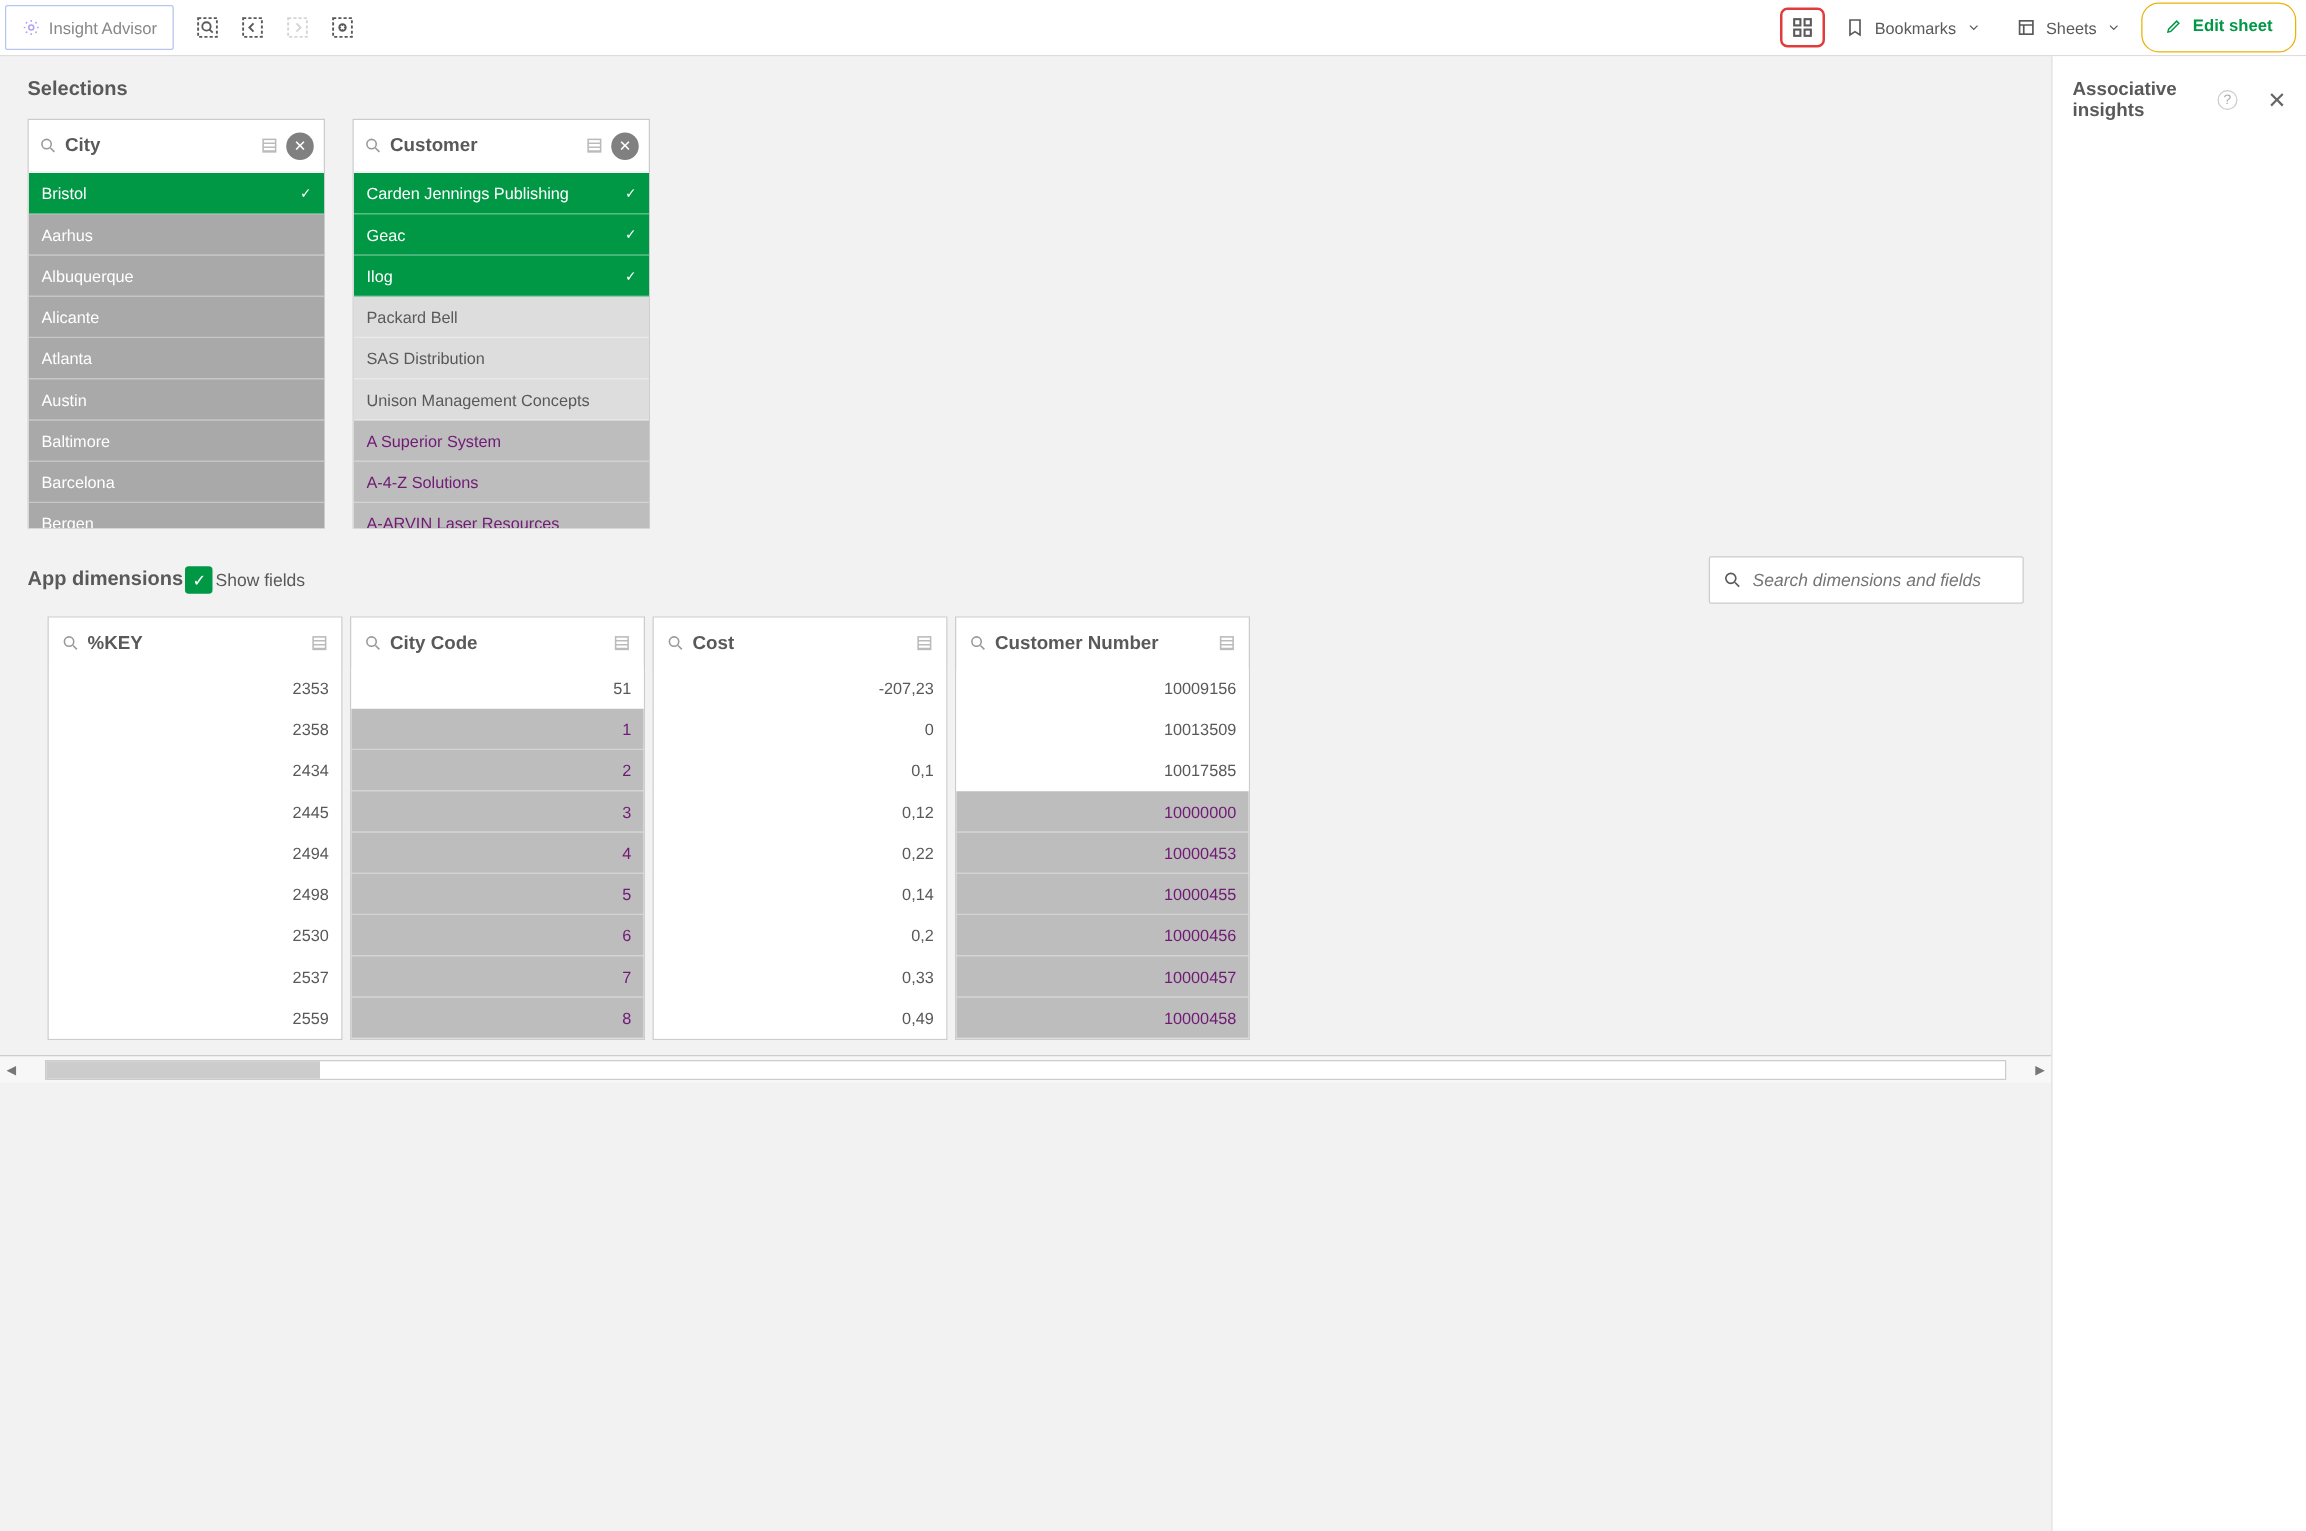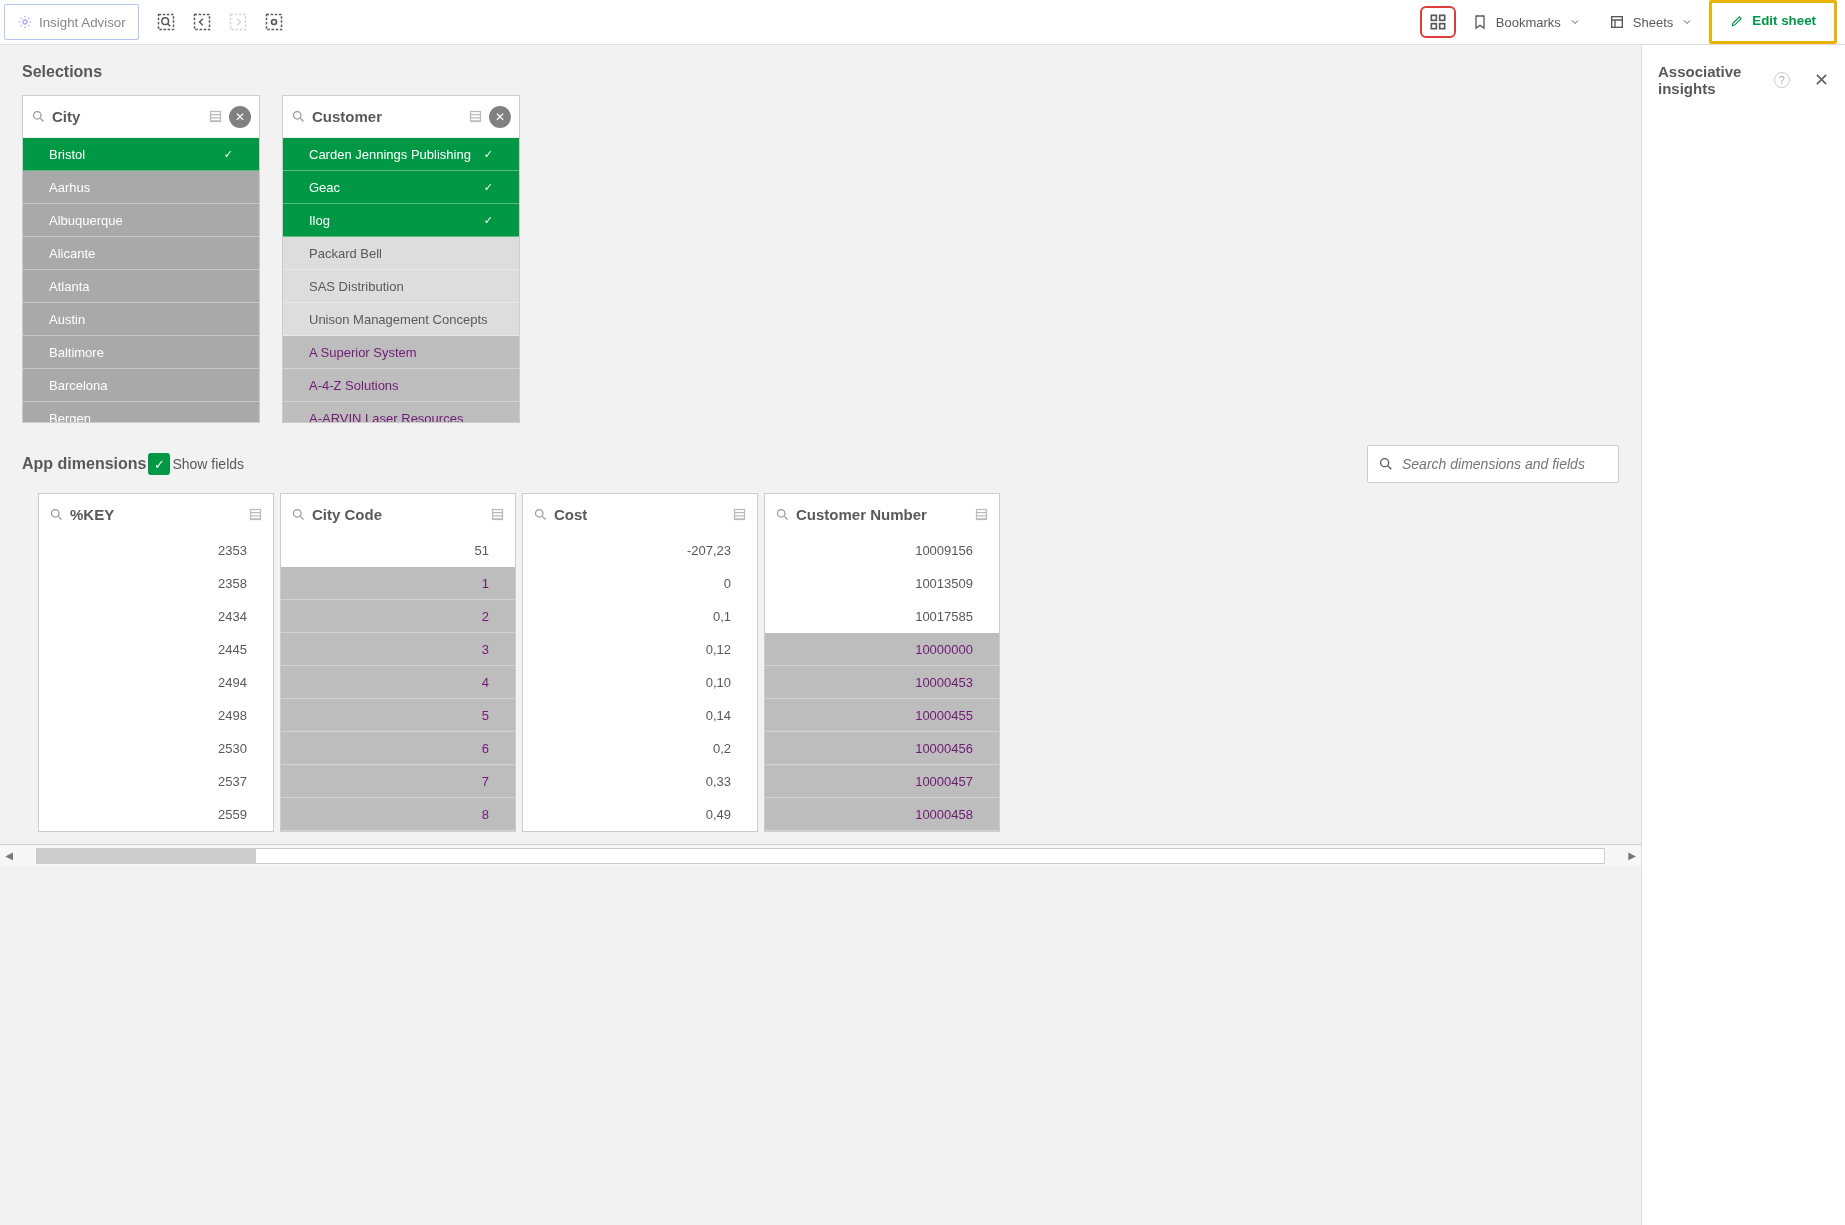--- a/index.html
+++ b/index.html
@@ -6,32 +6,32 @@
   body { font-family: "Segoe UI", Arial, sans-serif; background: #f2f2f2; color: #595959; font-size: 13px; overflow: hidden; }
   .toolbar { height: 45px; background: #fff; border-bottom: 1px solid #ddd; display: flex; align-items: center; padding: 0 2px; }
   .btn-insight { border: 1px solid #b7c5ef; background:#fff; color:#888; padding: 9px 12px; margin: 2px; display:flex; align-items:center; gap:6px; cursor:pointer; border-radius:2px;}
   .tb-icons { display:flex; gap:6px; margin-left:10px; }
   .tb-icon { width:30px; height:30px; display:flex; align-items:center; justify-content:center; color:#595959; cursor:pointer; }
   .tb-icon.disabled { opacity:0.25; cursor:default; }
   .spacer { flex:1; }
   .tb-right { display:flex; align-items:center; gap:4px; padding-right:6px; }
   .tb-boxed { border:2px solid #e13c3c; border-radius:6px; padding:4px 6px;}
   .tb-btn { display:flex; align-items:center; gap:8px; padding:8px 12px; cursor:pointer; color:#595959;}
-  .tb-edit { border:3px solid #eab308; color:#009845; font-weight:600; border-radius:2px; padding:10px 18px; background:#fff;}
+  .tb-edit { border:1px solid #eab308; color:#009845; font-weight:600; border-radius:14px; padding:10px 18px; background:#fff;}
   .main { display:flex; height: calc(100vh - 45px); }
   .left { flex:1; overflow:hidden; display:flex; flex-direction:column; }
   .right { width:204px; background:#fff; border-left:1px solid #ddd; padding:18px 16px; display:flex; flex-direction:column; }
   .sec-title { font-size:16px; font-weight:600; color:#595959; padding:18px 22px 10px; }
   .section-row { display:flex; gap:22px; padding:4px 22px; }
   .card { background:#fff; border:1px solid #ccc; width:238px; display:flex; flex-direction:column; }
   .card-head { height:42px; display:flex; align-items:center; padding:0 8px; gap:6px; border-bottom:1px solid #eee;}
   .card-head .title { font-weight:700; color:#595959; font-size:15px; flex:1; }
   .card-head .icon { color:#999; cursor:pointer; }
   .card-list { overflow-y:auto; flex:1; }
-  .row { height:33px; padding:0 26px; display:flex; align-items:center; border-bottom:1px solid rgba(255,255,255,0.35); font-size:13px; }
+  .row { height:33px; padding:0 10px; display:flex; align-items:center; border-bottom:1px solid rgba(255,255,255,0.35); font-size:13px; }
   .row .label { flex:1; white-space:nowrap; overflow:hidden; text-overflow:ellipsis; }
   .row .chk { font-size:11px; }
   .row.sel { background:#009845; color:#fff; }
   .row.excl-d { background:#a9a9a9; color:#fff; }
   .row.alt { background:#ddd; color:#595959; }
   .row.excl-l { background:#bdbdbd; color:#701a75; }
   .row.poss { background:#fff; color:#595959; }
   .row.num { justify-content:flex-end; }
   .appdim-bar { display:flex; align-items:center; gap:2px; padding:18px 22px 10px;}
   .appdim-bar .title { font-size:16px; font-weight:600; }
@@ -339,21 +339,21 @@
                   <rect x="4" y="4" width="16" height="16"></rect>
                   <path d="M4 9h16M4 14h16M4 19h16"></path>
                 </svg>
               </span>
   </div>
             <div class="card-list">
               <div class="row num poss">-207,23</div>
               <div class="row num poss">0</div>
               <div class="row num poss">0,1</div>
               <div class="row num poss">0,12</div>
-              <div class="row num poss">0,10</div>
+              <div class="row num poss">0,22</div>
               <div class="row num poss">0,14</div>
               <div class="row num poss">0,2</div>
               <div class="row num poss">0,33</div>
               <div class="row num poss">0,49</div>
             </div>
           </div>
           <div class="dim-card">
             <div class="dim-head">
     <span class="icon">
                 <svg width="15" height="15" viewBox="0 0 24 24" fill="none" stroke="#999" stroke-width="2">

